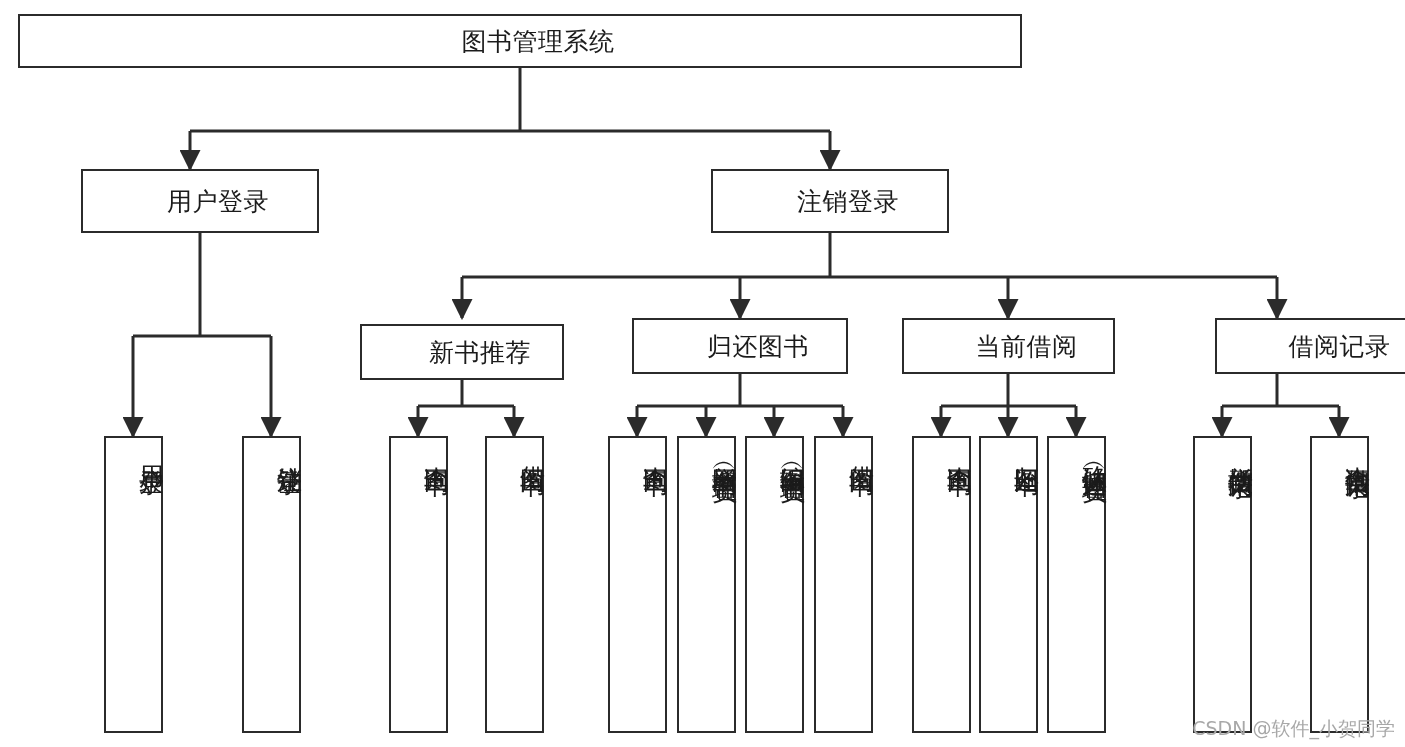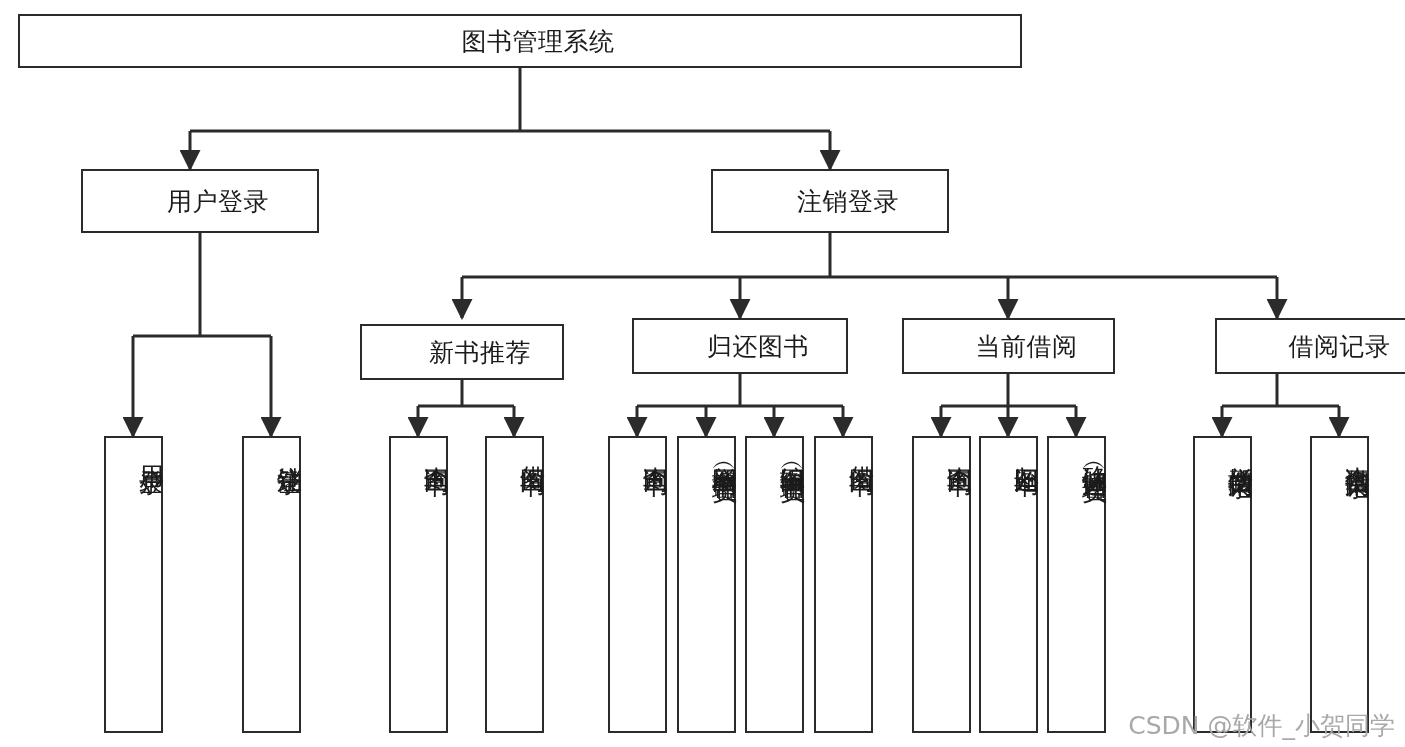--- a/index.html
+++ b/index.html
@@ -64,21 +64,21 @@
     text-orientation: upright;
     font-size: 25px;
     line-height: 1.0;
     letter-spacing: 2px;
     white-space: nowrap;
   }
   #watermark {
     position: absolute;
     right: 10px;
     bottom: 5px;
-    font-size: 25px;
+    font-size: 19px;
     color: #a8a8a8;
     z-index: 5;
     white-space: nowrap;
     text-align: center;
   }
 </style>
 </head>
 <body>
 
 <div id="diagram-root">

